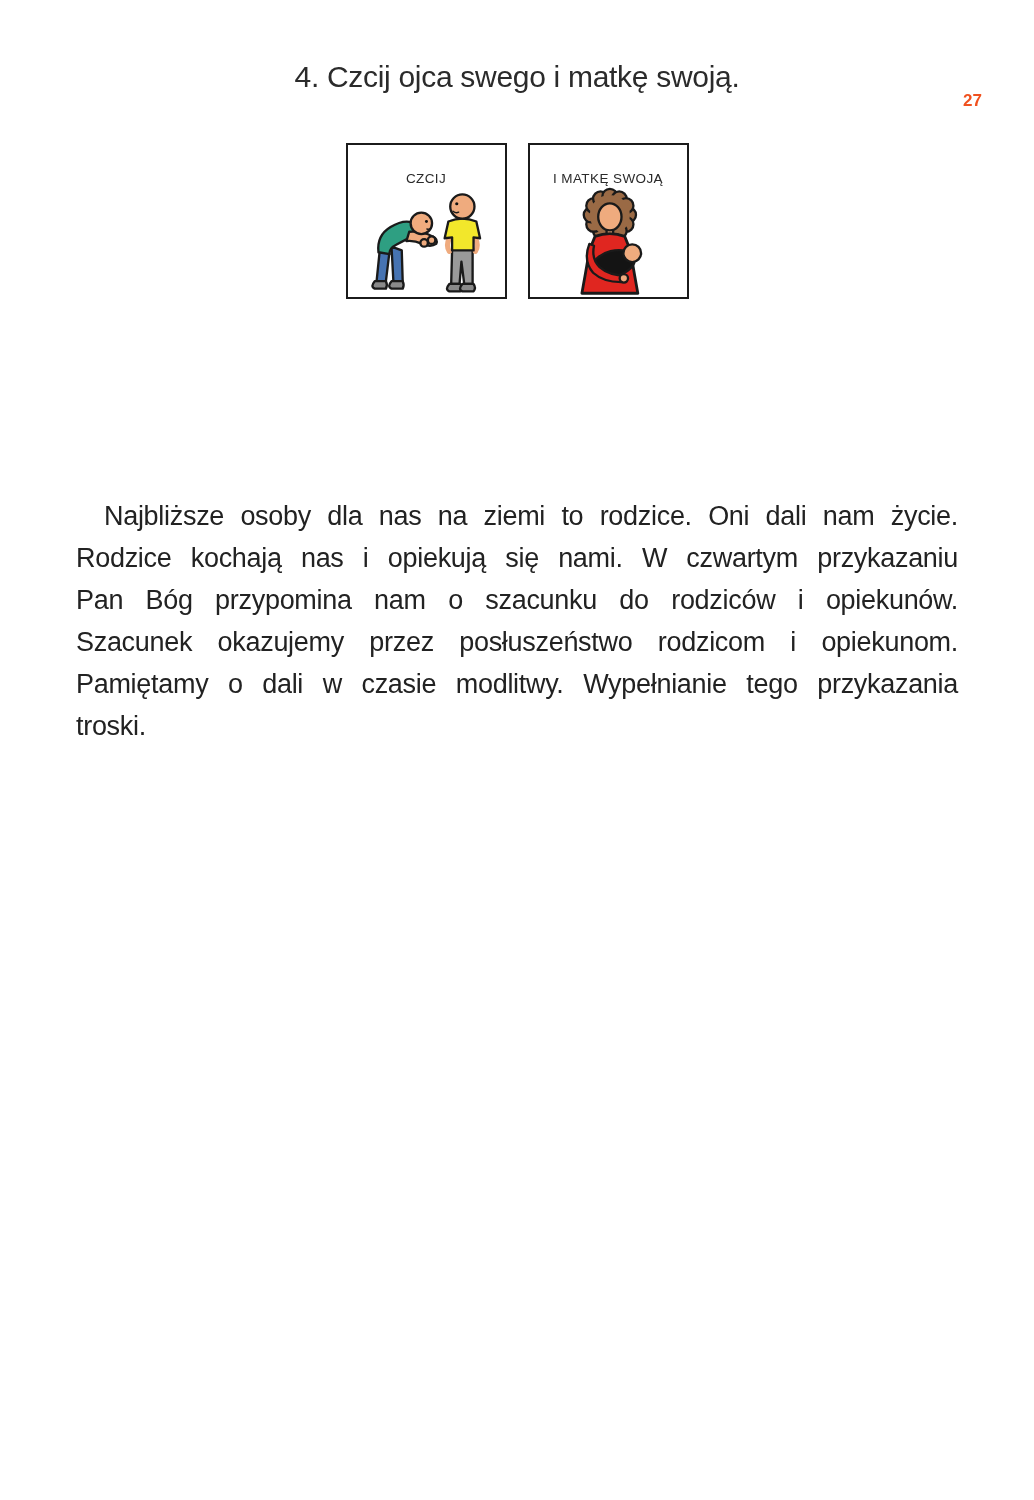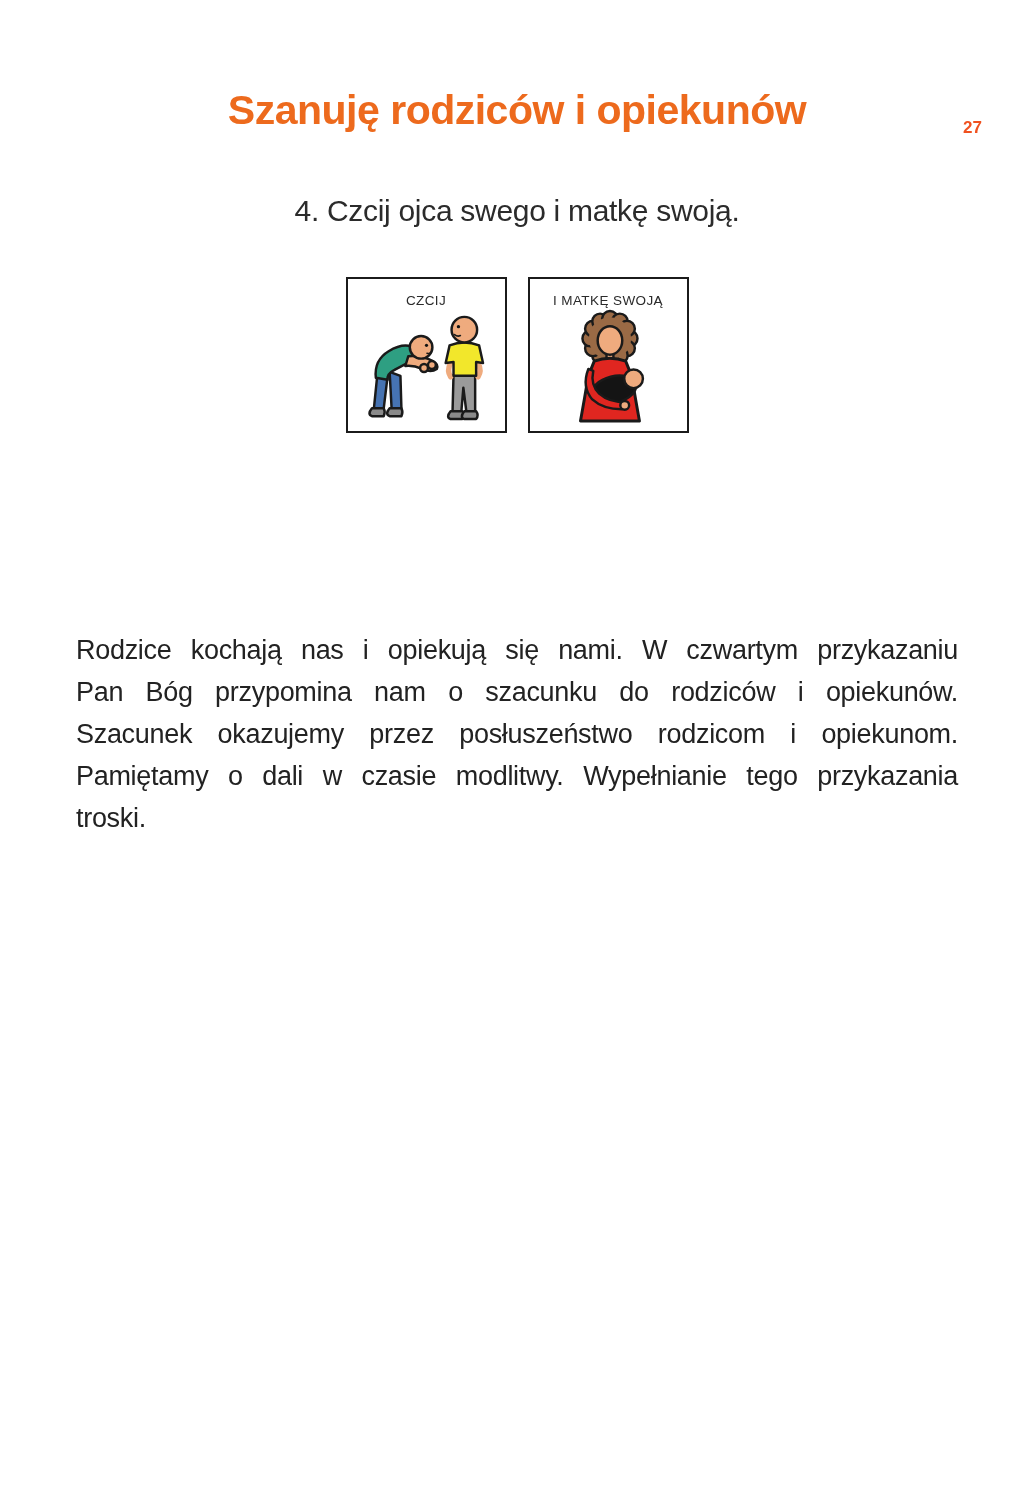--- a/index.html
+++ b/index.html
@@ -15,21 +15,21 @@
   .page{position:relative;width:1034px;height:1500px;background:#fff;}
   .page-number{position:absolute;top:32px;right:52px;font-size:17px;font-weight:700;
     color:var(--page-number-orange);}
   h1.title{margin-top:86px;text-align:center;font-size:41px;line-height:48px;
     font-weight:700;color:var(--title-orange);letter-spacing:-0.5px;}
   h2.subtitle{margin-top:59px;text-align:center;font-size:30px;line-height:36px;
     font-weight:400;color:#2b2b2b;letter-spacing:-0.3px;}
   .picto-row{margin-top:48px;display:flex;justify-content:center;gap:21px;}
   .picto-box{width:161px;height:156px;border:2px solid var(--box-border);
     background:#fff;display:flex;flex-direction:column;align-items:center;}
-  .picto-label{padding-top:14px;font-size:13.5px;letter-spacing:0.4px;color:#2b2b2b;
+  .picto-label{padding-top:26px;font-size:13.5px;letter-spacing:0.4px;color:#2b2b2b;
     text-align:center;white-space:nowrap;}
   .picto-art{margin-top:1px;width:156px;height:116px;display:block;}
   .body-text{margin:196px 76px 0 76px;color:var(--body-text);font-size:27px;
     line-height:42px;letter-spacing:-0.3px;}
   .body-line{text-align:justify;text-align-last:justify;}
   .body-line.first{text-indent:28px;}
   .body-line.last{text-align:center;text-align-last:left;}
   
   .st{stroke:#1A1A1A;stroke-width:2.5;stroke-linejoin:round;stroke-linecap:round;}
   .st3{stroke:#1A1A1A;stroke-width:3;stroke-linejoin:round;stroke-linecap:round;}
@@ -42,21 +42,20 @@
   .f-ink{fill:#111111}
   .arm-line{stroke:var(--skin);stroke-width:5.5;fill:none;stroke-linecap:round;}
 </style>
 </head>
 <body>
 
 <div class="page">
 
   <div class="page-number">27</div>
 
-  <h1 class="title">Szanuję rodziców i opiekunów</h1>
 
   <h2 class="subtitle">4. Czcij ojca swego i matkę swoją.</h2>
 
   <div class="picto-row">
 
     <div class="picto-box">
       <div class="picto-label">CZCIJ</div>
       <svg class="picto-art" viewBox="0 0 156 118">
         <g>
           <path class="f-gray st" d="M106,67 L105,104 L114,104 L116,80 L119,104 L128,104 L128,67 Z"></path>
@@ -114,20 +113,21 @@
         </g>
         <path class="f-red st" d="M58,61 Q51,79 62,92 Q73,102 92,102 L97,95 Q79,95 69,86 Q60,77 63,63 Z"></path>
         <circle class="f-skin st" cx="95" cy="98" r="4.5"></circle>
         <circle class="f-skin st" cx="104" cy="71" r="9.5"></circle>
       </svg>
     </div>
 
   </div>
 
   <div class="body-text">
+    <div class="body-line first">Najbliższe osoby dla nas na ziemi to rodzice. Oni dali nam życie.</div>
     <div class="body-line">Rodzice kochają nas i opiekują się nami. W czwartym przykazaniu</div>
     <div class="body-line">Pan Bóg przypomina nam o szacunku do rodziców i opiekunów.</div>
     <div class="body-line">Szacunek okazujemy przez posłuszeństwo rodzicom i opiekunom.</div>
     <div class="body-line">Pamiętamy o dali w czasie modlitwy. Wypełnianie tego przykazania</div>
     <div class="body-line last">troski.</div>
   </div>
 
 </div>
 
 </body></html>

